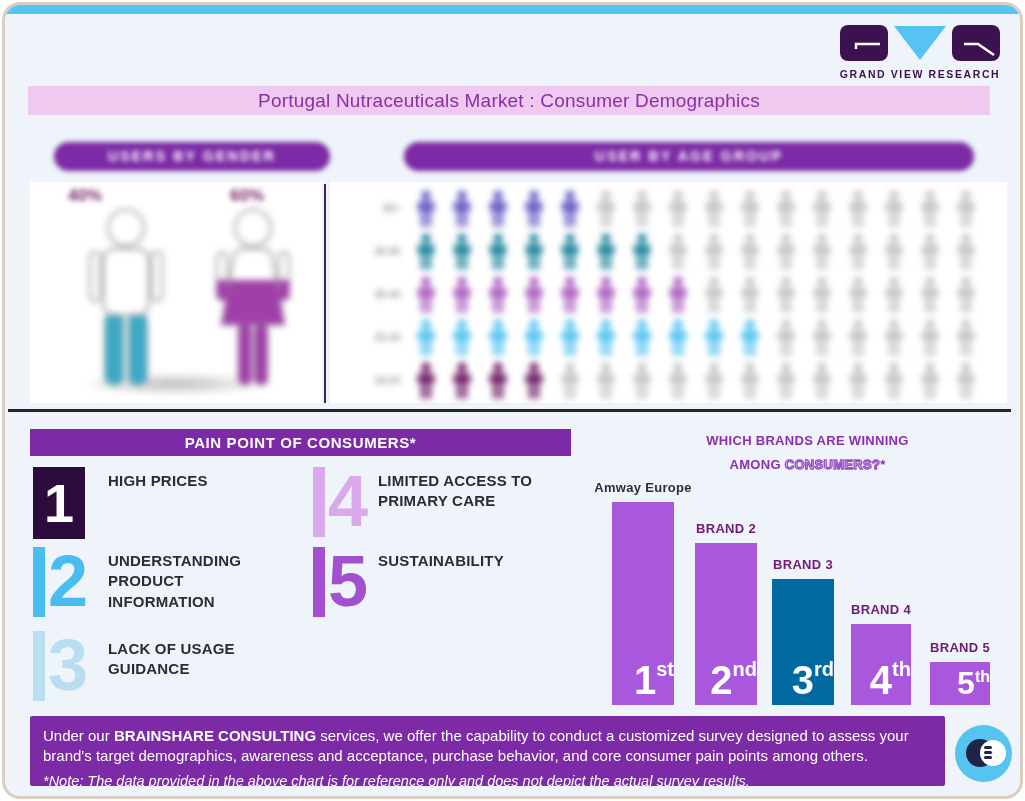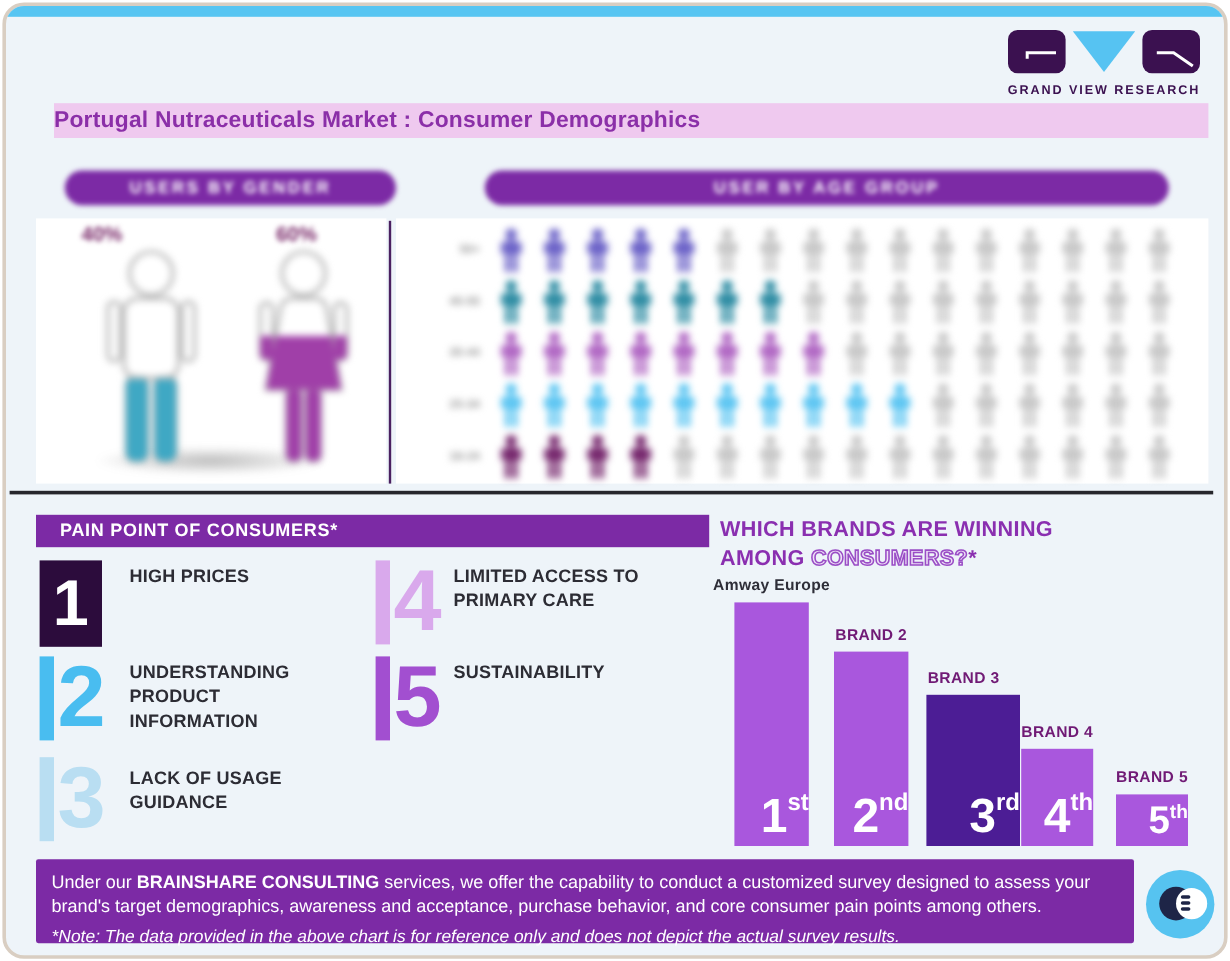--- a/index.html
+++ b/index.html
@@ -13,22 +13,22 @@
     border:3px solid #d9cec2;border-radius:18px;background:#eef4f9;overflow:hidden;
   }
   .topstrip{position:absolute;left:0;top:0;width:100%;height:9px;background:#57c5f2;}
 
   
   .logo{position:absolute;right:14px;top:18px;width:172px;text-align:center;}
   .logo-text{font-size:10.5px;font-weight:bold;color:#3b1150;letter-spacing:1.6px;white-space:nowrap;margin-top:1px;}
 
   
   .title-banner{
-    position:absolute;left:40px;top:81px;width:962px;height:29px;background:#efc9ef;
-    color:#8b2fa8;font-size:19px;font-weight:bold;line-height:29px;letter-spacing:.2px;
+    position:absolute;left:23px;top:81px;width:962px;height:29px;background:#efc9ef;
+    color:#8b2fa8;font-size:19px;font-weight:normal;text-align:center;line-height:29px;letter-spacing:.2px;
   }
 
   
   .pill{
     position:absolute;height:29px;border-radius:15px;background:#7c2aa5;color:#fff;
     font-size:14px;font-weight:bold;text-align:center;line-height:29px;letter-spacing:2.2px;
   }
   .pill-gender{left:49px;top:137px;width:276px;}
   .pill-age{left:399px;top:137px;width:570px;}
 
@@ -57,40 +57,40 @@
   .figs{display:flex;gap:2px;}
   .pfig{width:34px;height:38px;flex:0 0 auto;}
 
   
   .b2{filter:blur(2.4px);}
   .b3{filter:blur(3px);}
 
   
   .pain-banner{
     position:absolute;left:25px;top:424px;width:541px;height:27px;background:#7c2aa5;
-    color:#fff;font-size:15px;font-weight:bold;line-height:27px;letter-spacing:.6px;padding-left:20px;
+    color:#fff;font-size:15px;font-weight:bold;text-align:center;line-height:27px;letter-spacing:.6px;
   }
   .pain-item{position:absolute;}
   .pain-label{position:absolute;font-size:15px;font-weight:bold;color:#2c2c34;line-height:1.35;letter-spacing:.2px;}
   .icon-sq{
     position:absolute;width:52px;height:72px;background:#2c0c3c;color:#fff;text-align:center;
     font-size:54px;font-weight:bold;line-height:72px;
   }
   .icon-num{position:absolute;height:72px;white-space:nowrap;}
   .icon-num .nbar{display:inline-block;width:12px;height:70px;vertical-align:top;margin-right:3px;}
   .icon-num .nval{display:inline-block;font-size:72px;font-weight:bold;line-height:68px;vertical-align:top;}
   .c2 .nbar{background:#49bdf0;} .c2 .nval{color:#49bdf0;}
   .c3 .nbar{background:#b9def2;} .c3 .nval{color:#b9def2;}
   .c4 .nbar{background:#d9a9ec;} .c4 .nval{color:#d9a9ec;}
   .c5 .nbar{background:#a24fd0;} .c5 .nval{color:#a24fd0;}
 
   
   .brands-heading{
-    position:absolute;left:595px;top:424px;width:415px;
-    color:#8a2fb0;font-size:18px;font-weight:bold;line-height:24px;letter-spacing:.3px;
+    position:absolute;left:595px;top:424px;width:415px;text-align:center;
+    color:#8a2fb0;font-size:13px;font-weight:bold;line-height:24px;letter-spacing:.3px;
   }
   .outline-word{color:#efe2f8;-webkit-text-stroke:1.3px #9a4ec6;}
   .brand-chart{position:absolute;left:595px;top:483px;width:415px;height:217px;}
   .bar{position:absolute;bottom:0;}
   .bar-label{position:absolute;transform:translateX(-50%);white-space:nowrap;font-size:13px;font-weight:bold;color:#701a75;letter-spacing:.3px;}
   .rank{
     position:absolute;bottom:5px;left:0;width:100%;text-align:right;color:#fff;
     font-size:40px;font-weight:bold;line-height:40px;
   }
   .rank sup{font-size:20px;vertical-align:18px;}
@@ -894,21 +894,21 @@
   </div>
   <div class="brand-chart">
       <div class="bar" style="left: 12px; width: 62px; height: 203px; background: rgb(169, 87, 221);">
         <div class="rank"><span>1</span><sup>st</sup></div>
       </div>
       <div class="bar-label" style="left: 43px; bottom: 210px; color: rgb(46, 46, 56);">Amway Europe</div>
       <div class="bar" style="left: 95px; width: 62px; height: 162px; background: rgb(169, 87, 221);">
         <div class="rank"><span>2</span><sup>nd</sup></div>
       </div>
       <div class="bar-label" style="left: 126px; bottom: 169px;">BRAND 2</div>
-      <div class="bar" style="left: 172px; width: 78px; height: 126px; background: #4c1d95;">
+      <div class="bar" style="left: 172px; width: 62px; height: 126px; background: #0369a1;">
         <div class="rank"><span>3</span><sup>rd</sup></div>
       </div>
       <div class="bar-label" style="left: 203px; bottom: 133px;">BRAND 3</div>
       <div class="bar" style="left: 251px; width: 60px; height: 81px; background: rgb(169, 87, 221);">
         <div class="rank"><span>4</span><sup>th</sup></div>
       </div>
       <div class="bar-label" style="left: 281px; bottom: 88px;">BRAND 4</div>
       <div class="bar" style="left: 330px; width: 60px; height: 43px; background: rgb(169, 87, 221);">
         <div class="rank rank-sm"><span>5</span><sup>th</sup></div>
       </div>

